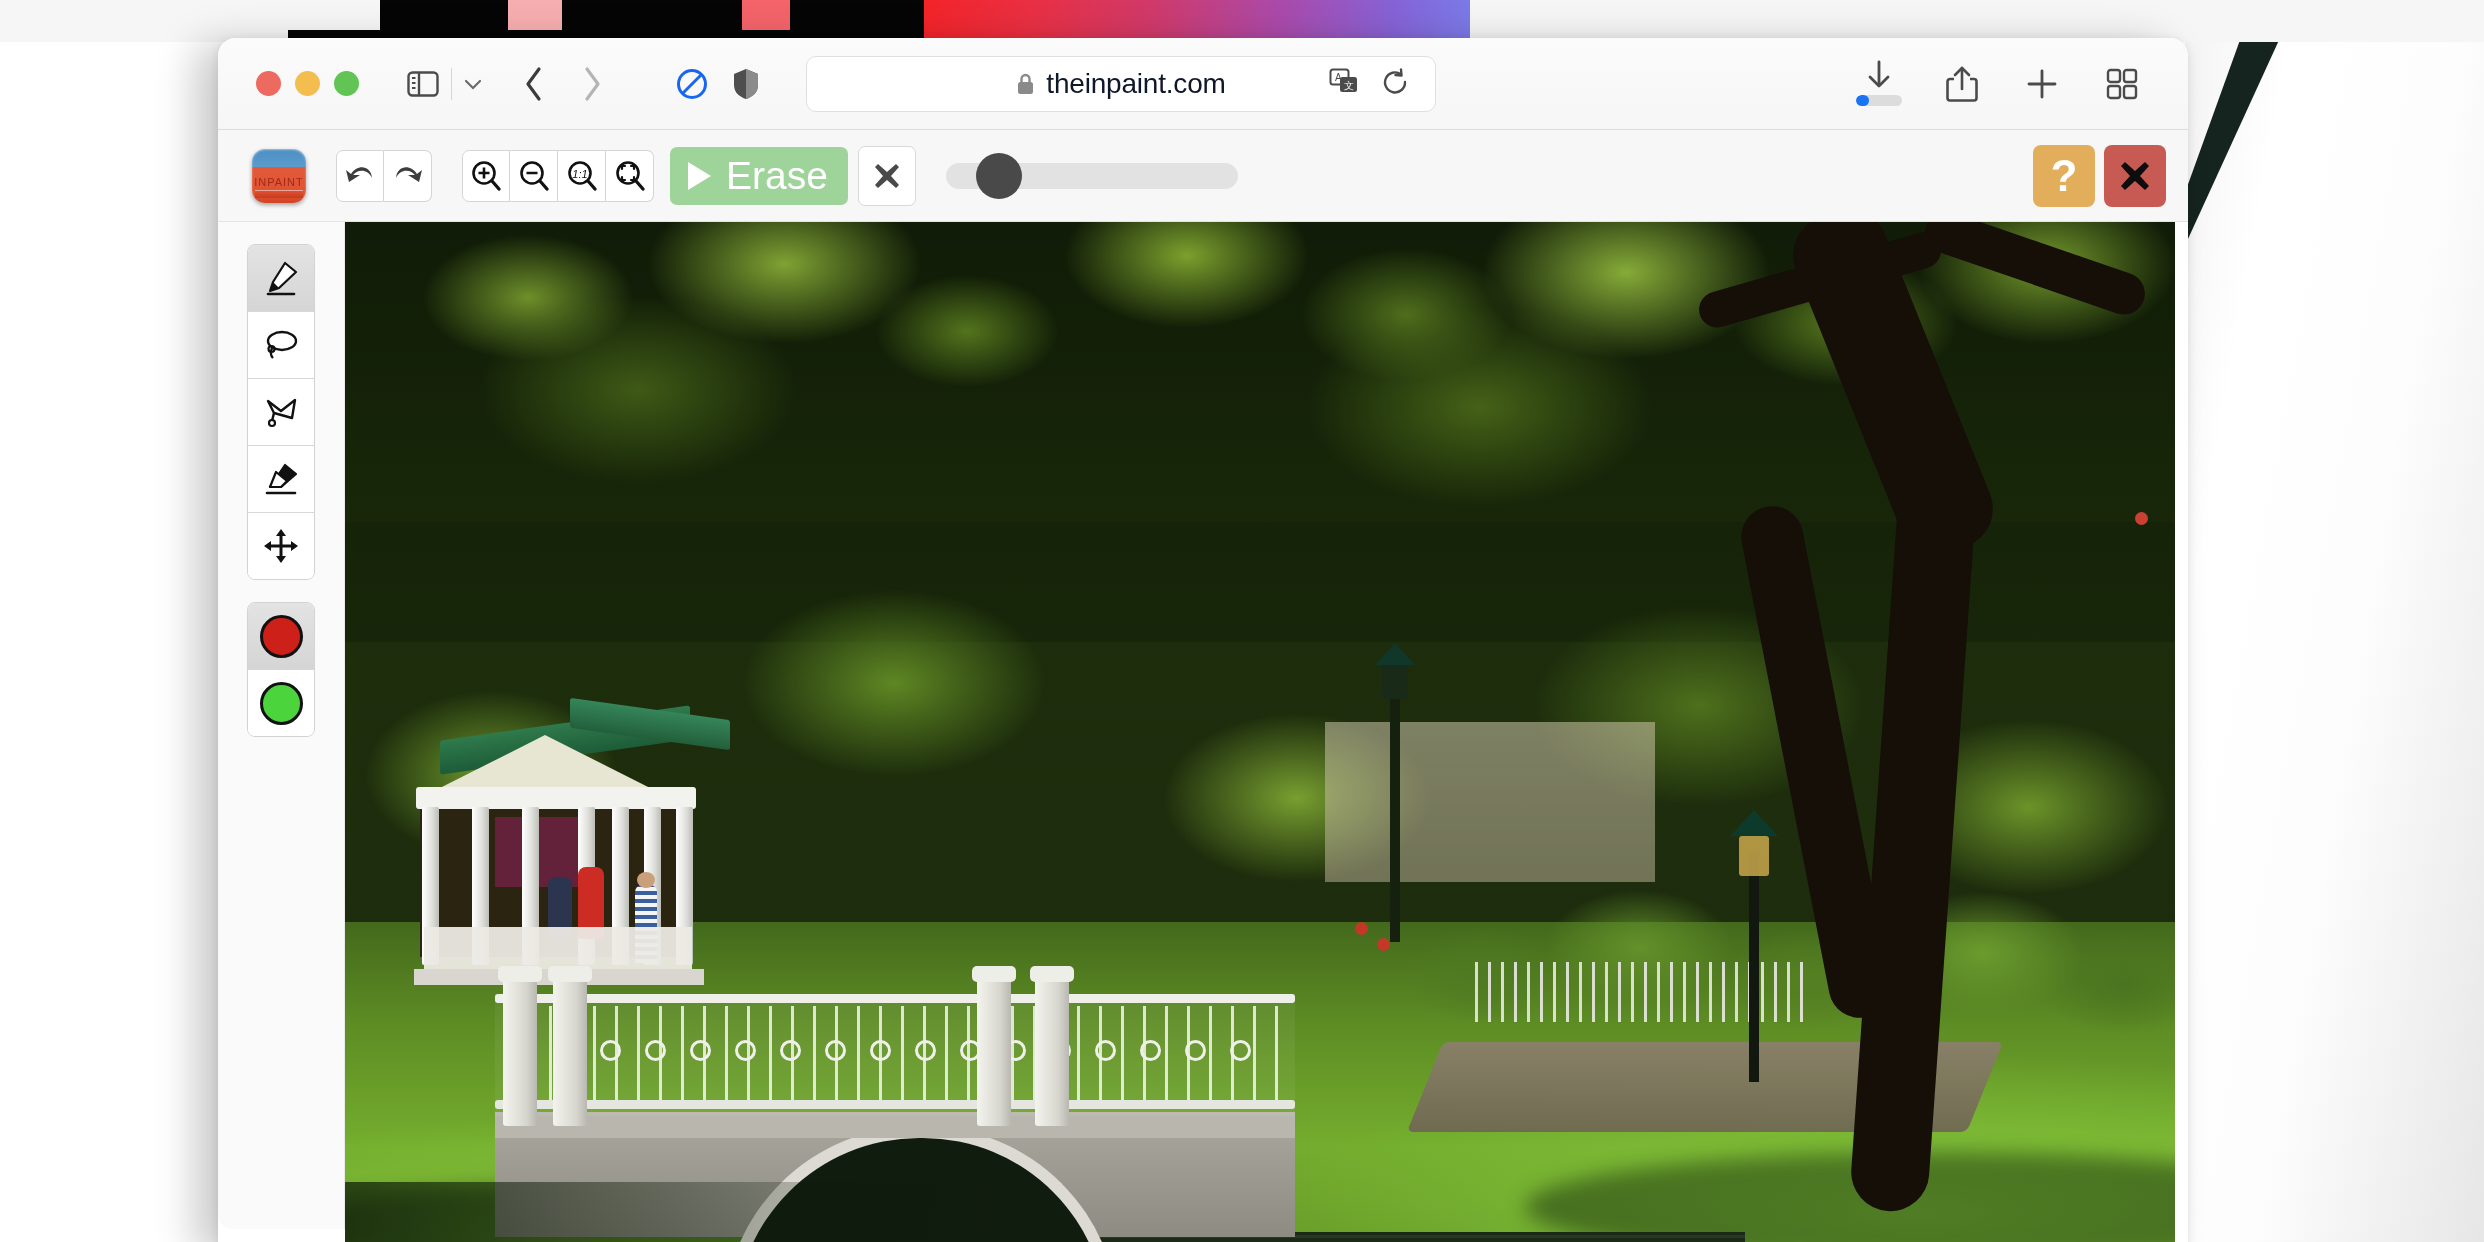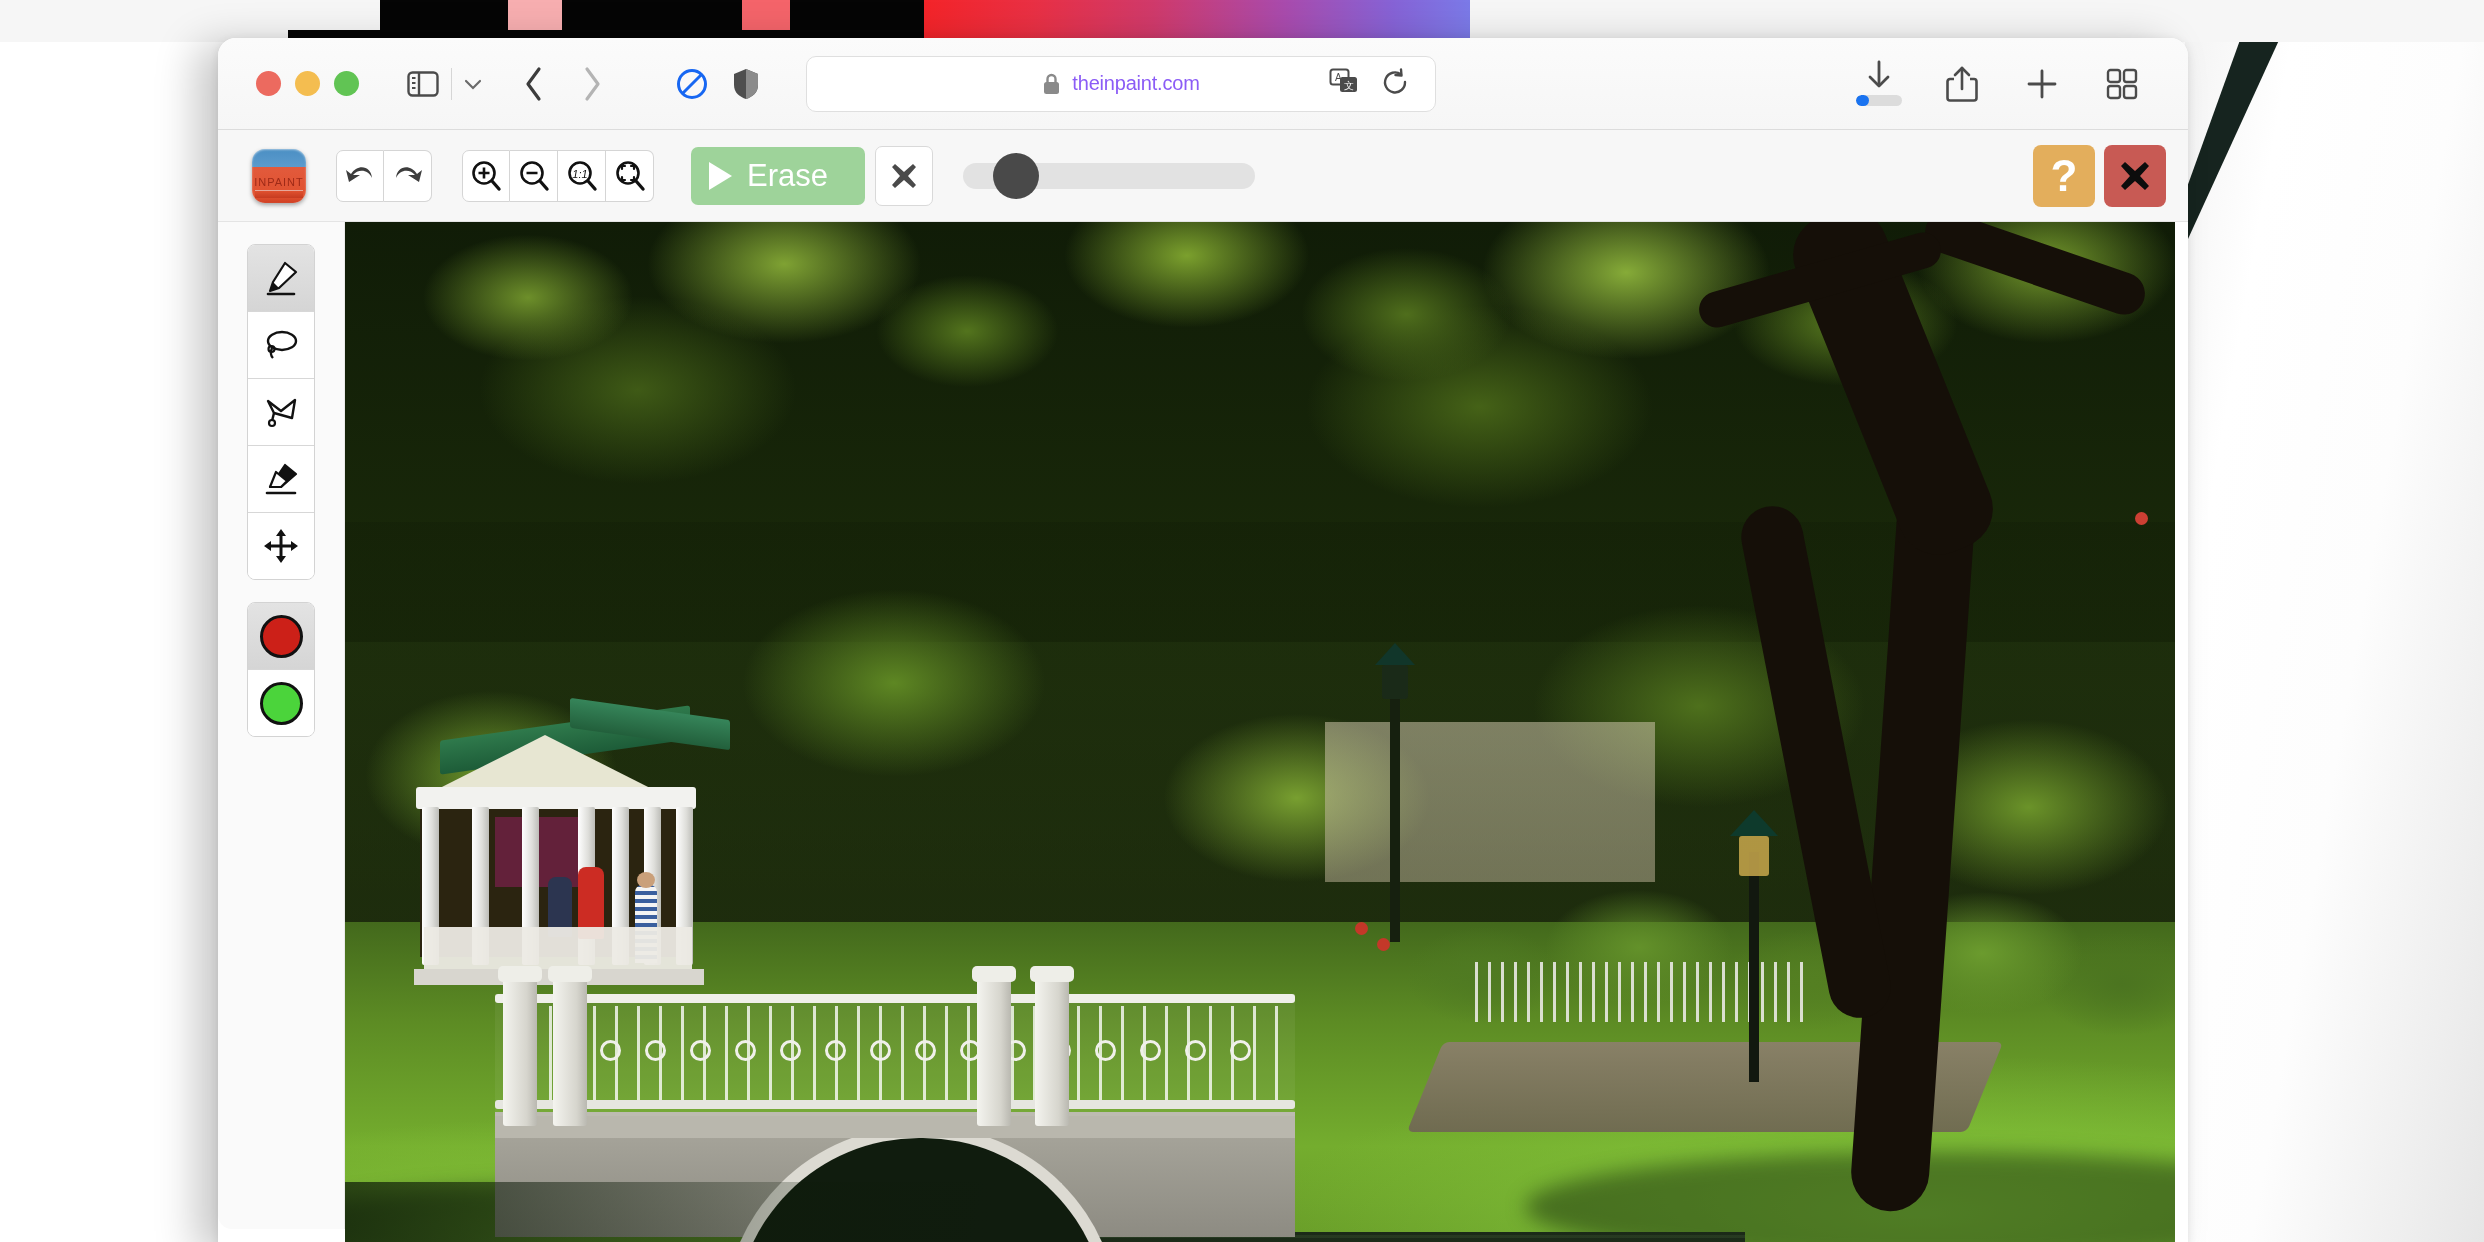--- a/index.html
+++ b/index.html
@@ -78,21 +78,21 @@
   #shield-btn{margin-left:10px;}
   #block-btn{margin-left:56px;}
 
   
   #urlbar{
     flex:0 0 auto;width:628px;height:54px;margin-left:38px;
     background:#ffffff;border:1px solid #dfdfdf;border-radius:10px;
     display:flex;align-items:center;justify-content:center;position:relative;
   }
   #lock-icon{margin-right:11px;display:flex;}
-  #url-text{font-size:20px;color:#8b5cf6;letter-spacing:-.2px;}
+  #url-text{font-size:28px;color:#0f172a;letter-spacing:-.2px;}
   #translate-icon{position:absolute;right:76px;top:50%;transform:translateY(-50%);}
   #reload-icon{position:absolute;right:26px;top:50%;transform:translateY(-50%);}
 
   #chrome-right{margin-left:auto;display:flex;align-items:center;gap:36px;padding-right:22px;}
   #dl-wrap{position:relative;width:46px;height:48px;}
   #dl-bar{position:absolute;left:-2px;bottom:2px;width:46px;height:11px;border-radius:6px;background:#dcdcdc;overflow:hidden;}
   #dl-bar i{display:block;height:100%;width:28%;background:#1a73f0;border-radius:6px;}
 
   
   #apptoolbar{
@@ -121,23 +121,23 @@
   .tbtn{
     width:48px;height:52px;background:#fff;border:1px solid #d5d5d5;
     display:flex;align-items:center;justify-content:center;box-sizing:border-box;
     cursor:default;
   }
   .btngroup .tbtn + .tbtn{border-left:none;font-style:italic;}
   .btngroup .tbtn:first-child{border-top-left-radius:7px;border-bottom-left-radius:7px;}
   .btngroup .tbtn:last-child{border-top-right-radius:7px;border-bottom-right-radius:7px;}
 
   #erase-btn{
-    margin-left:37px;height:58px;min-width:140px;padding:0 20px 0 14px;
+    margin-left:16px;height:58px;min-width:140px;padding:0 20px 0 14px;
     background:#9ed39a;border-radius:7px;display:flex;align-items:center;gap:12px;
-    color:#ffffff;font-size:31px;cursor:default;
+    color:#ffffff;font-size:39px;cursor:default;
   }
   #clear-btn{
     margin-left:10px;width:56px;height:58px;background:#fff;border:1px solid #d9d9d9;border-radius:7px;
     display:flex;align-items:center;justify-content:center;cursor:default;
   }
 
   #slider{
     margin-left:30px;width:292px;height:26px;background:#e2e2e2;border-radius:13px;
     position:relative;cursor:default;
   }

